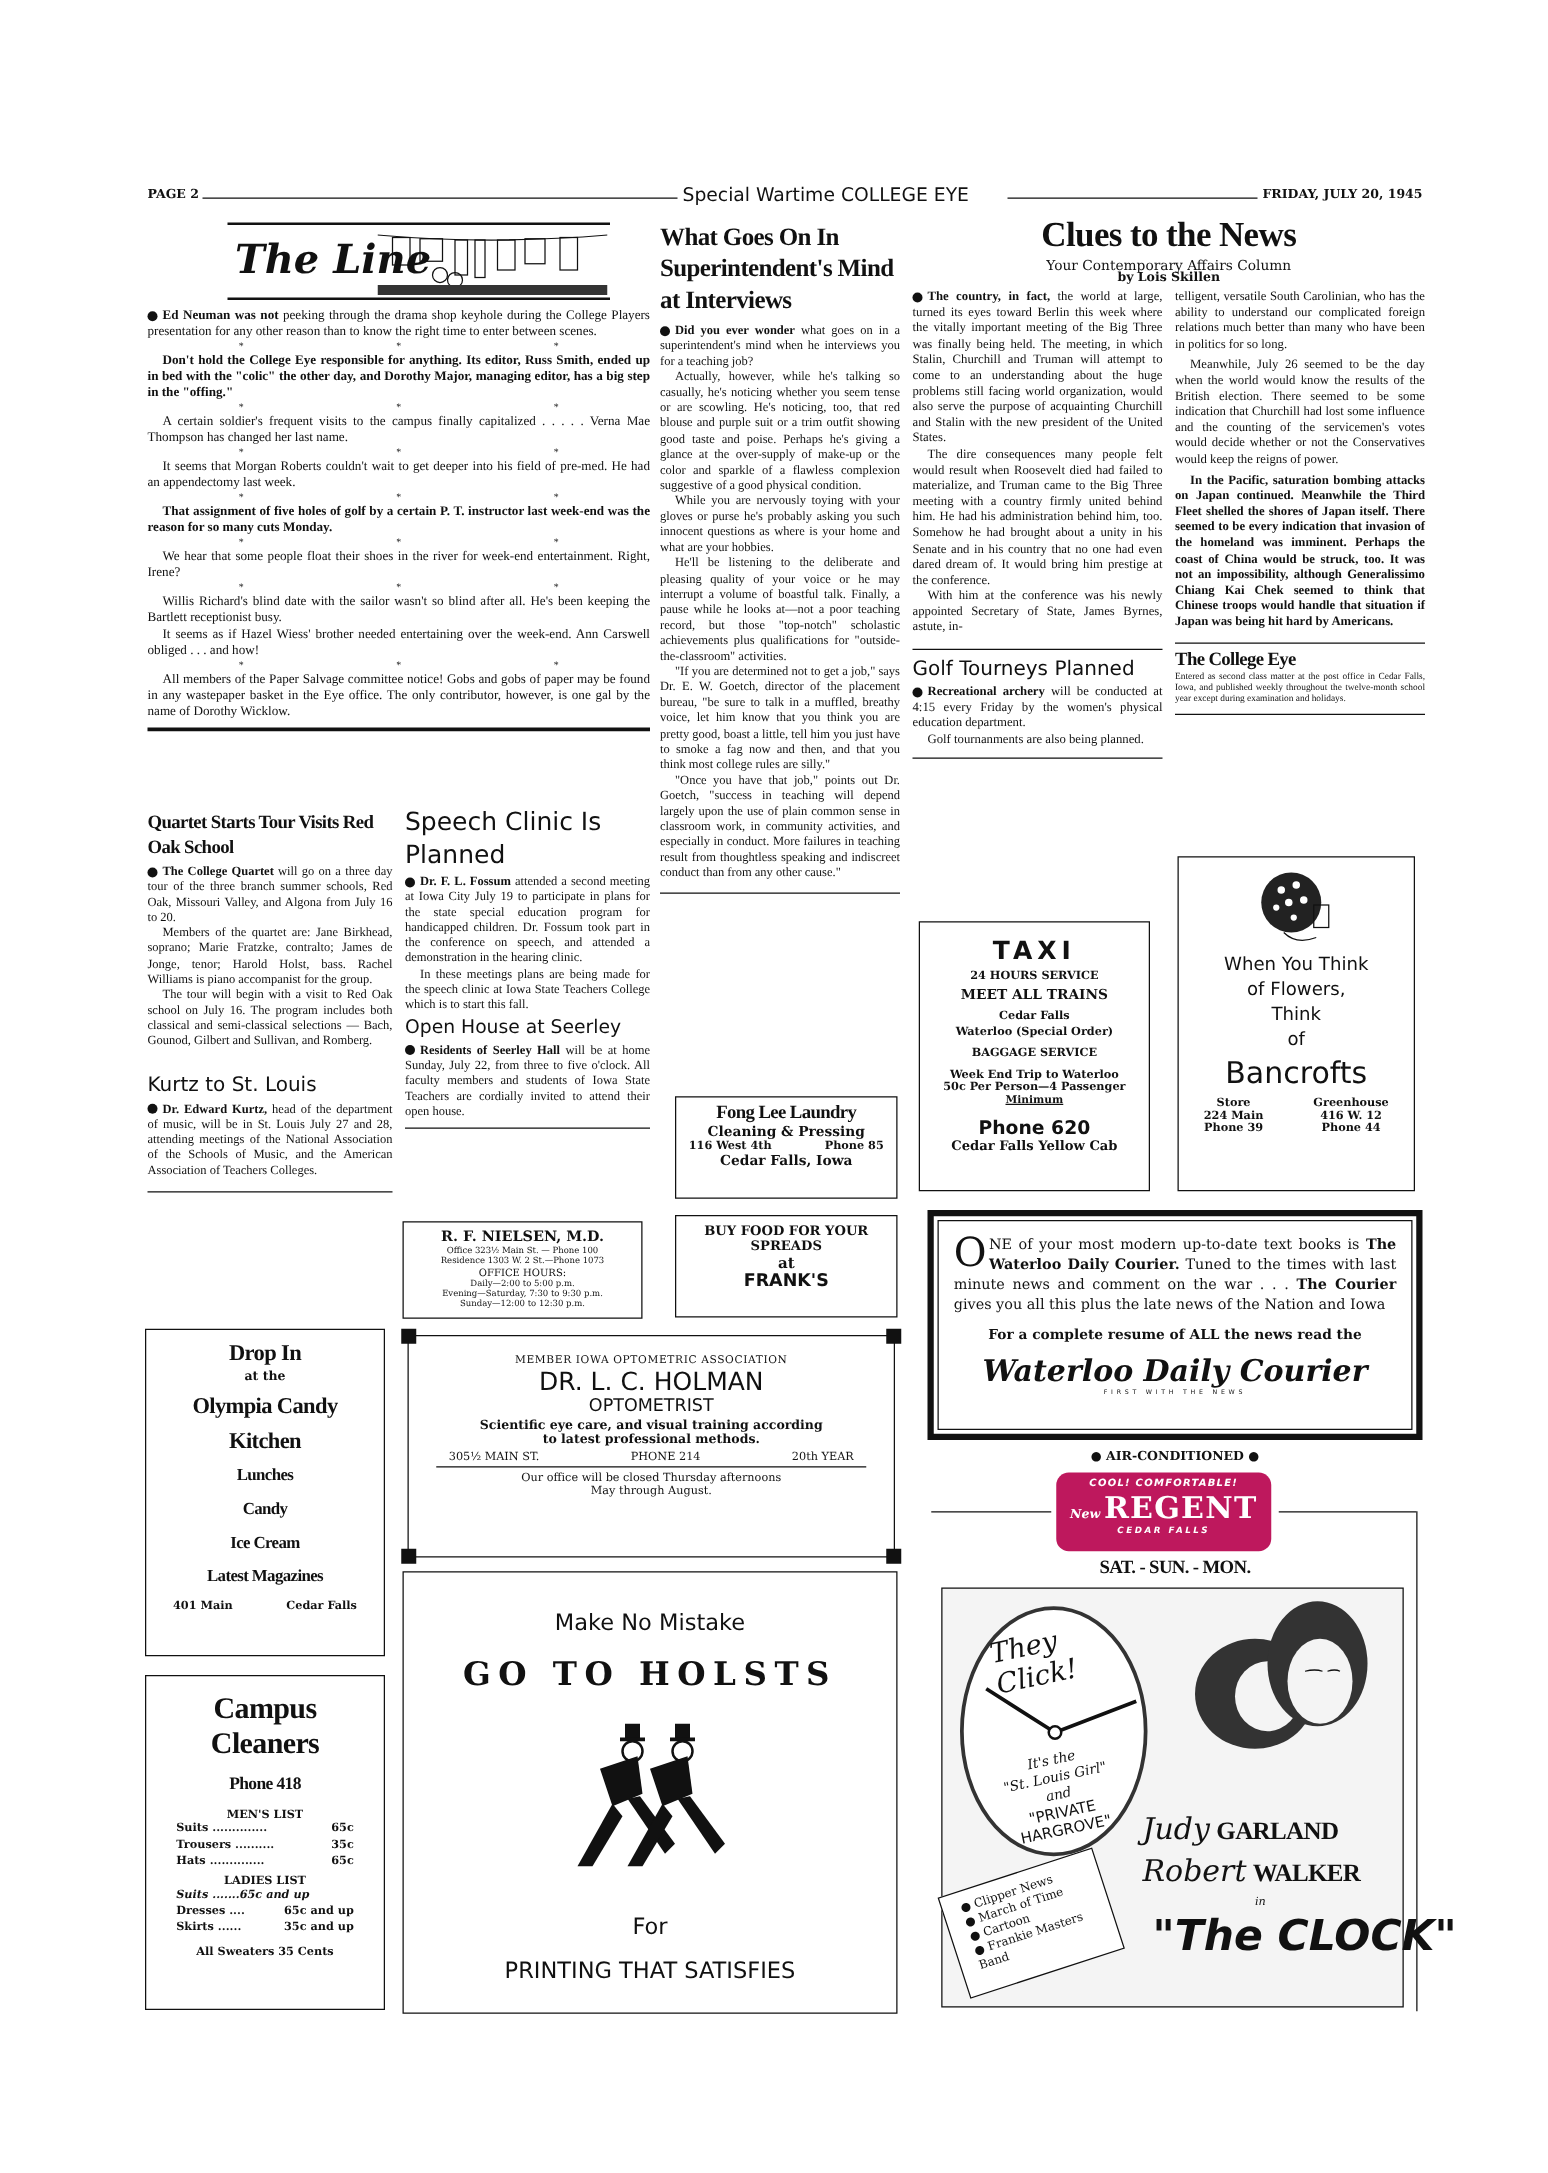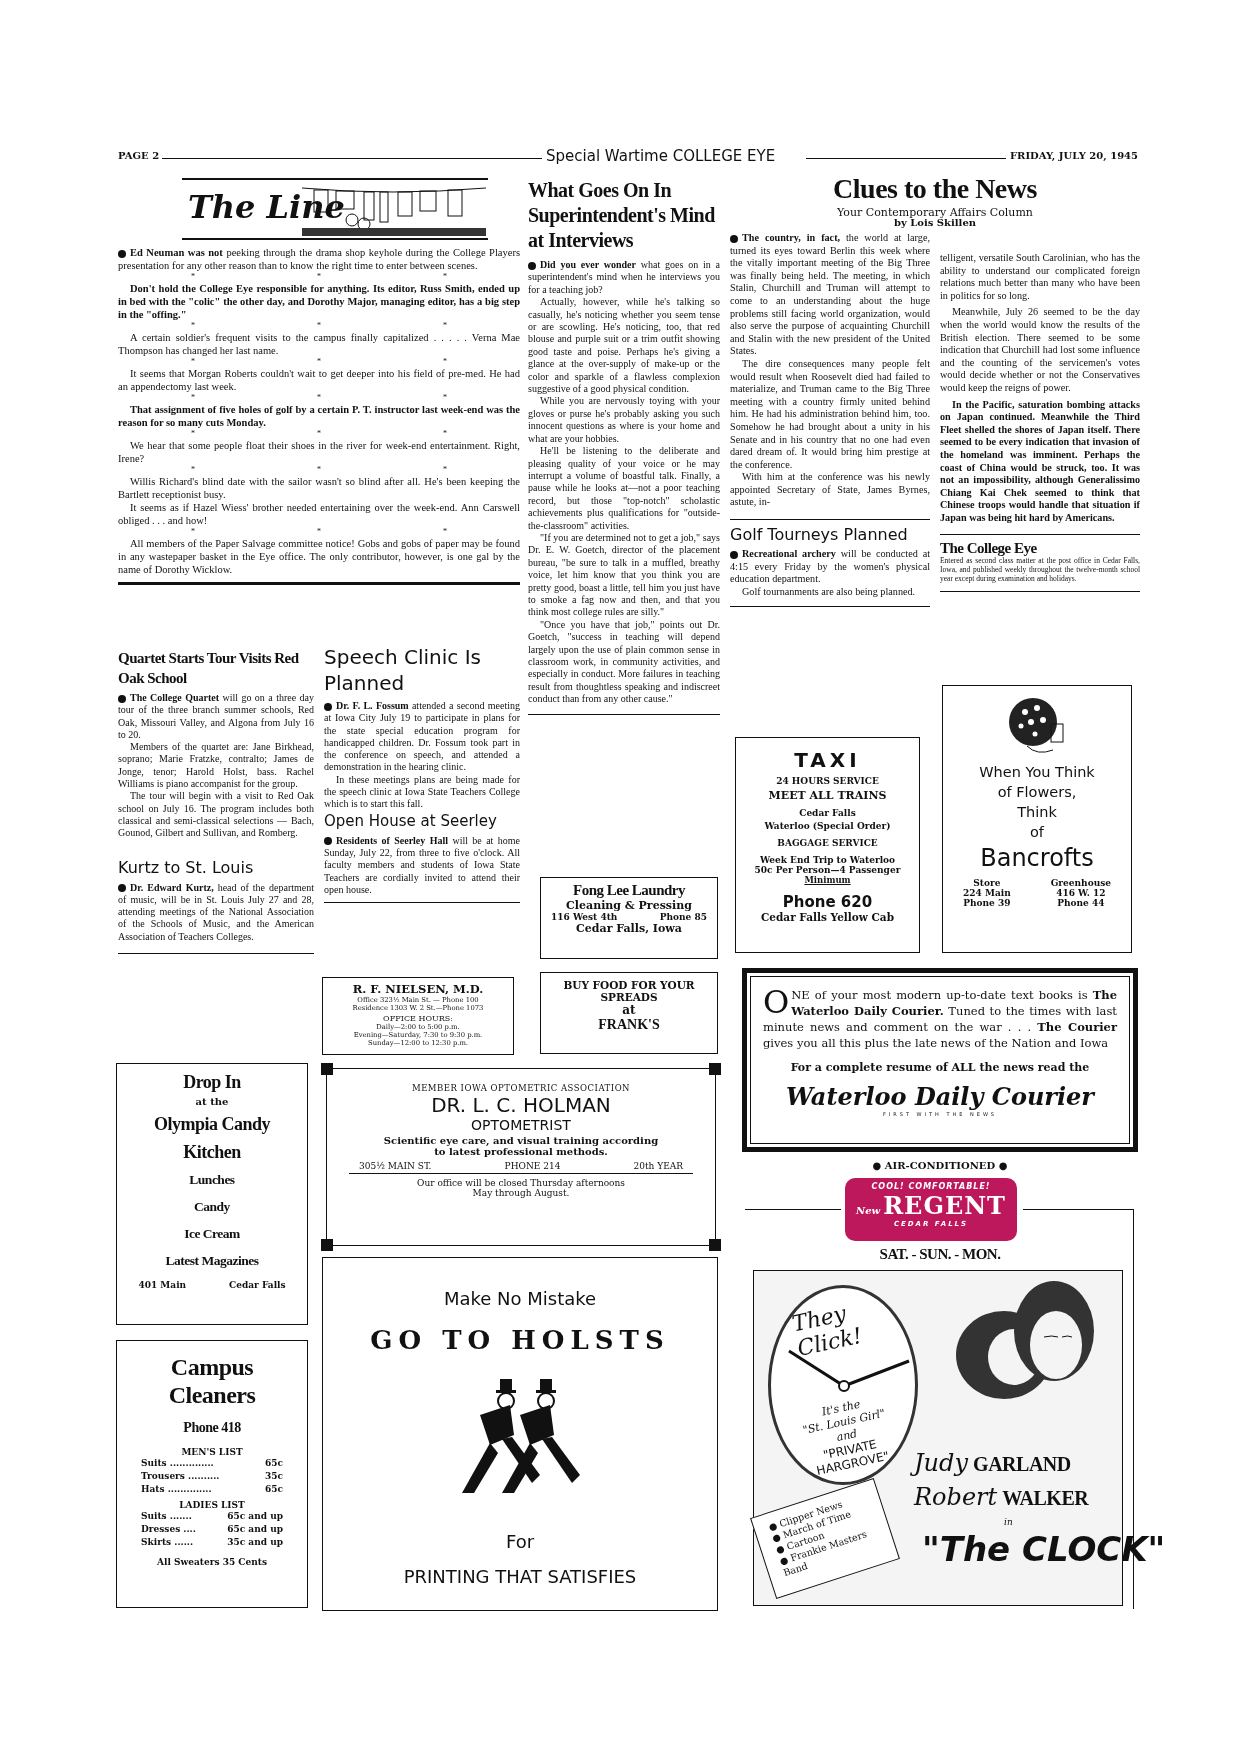--- a/index.html
+++ b/index.html
@@ -89,21 +89,21 @@
     <div class="body-text" style="width:200px; font-size:10.2px; line-height:12.6px;">
       <p class="first"><span class="bullet"></span><b>The country, in fact,</b><span> the world at large, turned its eyes toward Berlin this week where the vitally important meeting of the Big Three was finally being held. The meeting, in which Stalin, Churchill and Truman will attempt to come to an understanding about the huge problems still facing world organization, would also serve the purpose of acquainting Churchill and Stalin with the new president of the United States.</span></p>
       <p>The dire consequences many people felt would result when Roosevelt died had failed to materialize, and Truman came to the Big Three meeting with a country firmly united behind him. He had his administration behind him, too. Somehow he had brought about a unity in his Senate and in his country that no one had even dared dream of. It would bring him prestige at the conference.</p>
       <p>With him at the conference was his newly appointed Secretary of State, James Byrnes, astute, in-</p>
       <div class="hrule" style="margin-top:10px; border-top-width:1px;"></div>
       <h3 class="headline-light" style="font-size:16px; line-height:22px; margin-top:4px; text-align:left;">Golf Tourneys Planned</h3>
       <p class="first" style="margin-top:2px;"><span class="bullet"></span><b>Recreational archery</b><span> will be conducted at 4:15 every Friday by the women's physical education department.</span></p>
       <p>Golf tournanments are also being planned.</p>
       <div class="hrule" style="margin-top:8px; border-top-width:1px;"></div>
     </div>
-    <div class="body-text" style="width:200px; font-size:10.2px; line-height:12.6px;margin-top:20px;">
+    <div class="body-text" style="width:200px; font-size:10.2px; line-height:12.6px;">
       <p class="first">telligent, versatile South Carolinian, who has the ability to understand our complicated foreign relations much better than many who have been in politics for so long.</p>
       <p style="margin-top:4px;">Meanwhile, July 26 seemed to be the day when the world would know the results of the British election. There seemed to be some indication that Churchill had lost some influence and the counting of the servicemen's votes would decide whether or not the Conservatives would keep the reigns of power.</p>
       <p style="margin-top:4px;"><b>In the Pacific, saturation bombing attacks on Japan continued. Meanwhile the Third Fleet shelled the shores of Japan itself. There seemed to be every indication that invasion of the homeland was imminent. Perhaps the coast of China would be struck, too. It was not an impossibility, although Generalissimo Chiang Kai Chek seemed to think that Chinese troops would handle that situation if Japan was being hit hard by Americans.</b></p>
       <div class="hrule" style="margin-top:10px; border-top-width:1px;"></div>
       <div style="margin-top:4px;">
         <h3 class="headline-heavy" style="font-size:15px; line-height:18px; text-align:left;">The College Eye</h3>
         <p class="first" style="font-size:7.5px; line-height:8.6px;">Entered as second class matter at the post office in Cedar Falls, Iowa, and published weekly throughout the twelve-month school year except during examination and holidays.</p>
       </div>
       <div class="hrule" style="margin-top:8px; border-top-width:1px;"></div>
     </div>
@@ -154,21 +154,21 @@
       <span>116 West 4th</span>
       <span>Phone 85</span>
     </div>
   <div class="serif" style="font-size:11px; font-weight:bold;">Cedar Falls, Iowa</div>
 </div>
 
 <div class="abs box center serif" style="left:540px; top:972px; width:178px; height:82px; padding-top:6px; font-weight:bold;">
   <div style="font-size:10.5px;">BUY FOOD FOR YOUR</div>
   <div style="font-size:10.5px;">SPREADS</div>
   <div style="font-size:12px;">at</div>
-  <div class="sans" style="font-size:14px;font-family:Liberation Serif, serif;">FRANK'S</div>
+  <div class="sans" style="font-size:14px;">FRANK'S</div>
 </div>
 
 <div class="abs box center serif" style="left:735px; top:737px; width:185px; height:216px; padding-top:10px; font-weight:bold;">
   <div class="sans" style="font-size:20px; letter-spacing:4px;">TAXI</div>
   <div style="font-size:9px; margin-top:4px;">24 HOURS SERVICE</div>
   <div style="font-size:11px; margin-top:3px;">MEET ALL TRAINS</div>
   <div style="font-size:9px; margin-top:6px;">Cedar Falls</div>
   <div style="font-size:9px; margin-top:3px;">Waterloo (Special Order)</div>
   <div style="font-size:9px; margin-top:7px;">BAGGAGE SERVICE</div>
   <div style="font-size:9px; margin-top:7px;">Week End Trip to Waterloo</div>
@@ -240,21 +240,21 @@
         <span><span>Trousers</span> <span>..........</span></span>
         <span>35c</span>
       </div>
     <div style="display:flex; justify-content:space-between;">
         <span><span>Hats</span> <span>..............</span></span>
         <span>65c</span>
       </div>
   </div>
   <div class="serif" style="font-size:9px; font-weight:bold; margin-top:4px;">LADIES LIST</div>
   <div class="serif" style="font-size:9px; font-weight:bold; text-align:left; padding:0 24px; line-height:13px;">
-    <div style="display:flex; justify-content:space-between;">
+    <div style="display:flex; justify-content:flex-start;font-style:italic;">
         <span><span>Suits</span> <span>.......</span></span>
         <span>65c and up</span>
       </div>
     <div style="display:flex; justify-content:space-between;">
         <span><span>Dresses</span> <span>....</span></span>
         <span>65c and up</span>
       </div>
     <div style="display:flex; justify-content:space-between;">
         <span><span>Skirts</span> <span>......</span></span>
         <span>35c and up</span>

